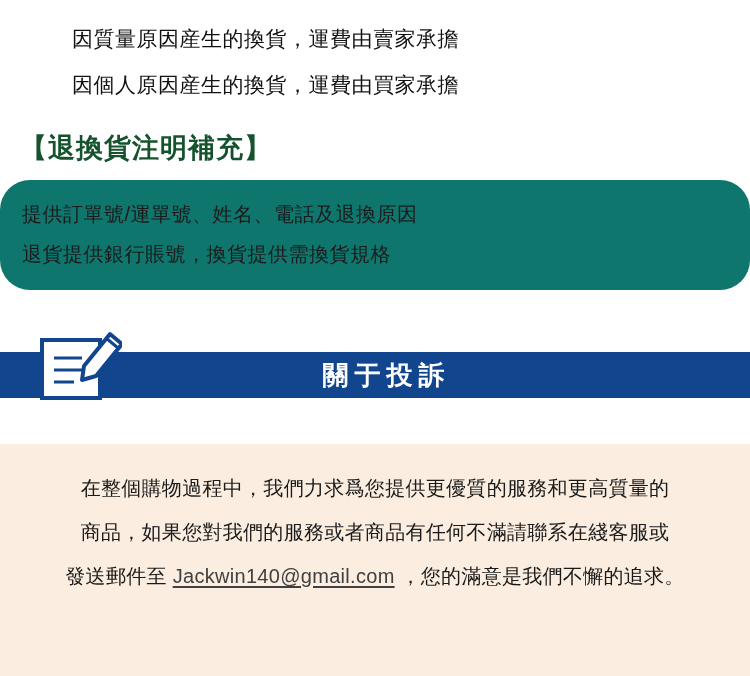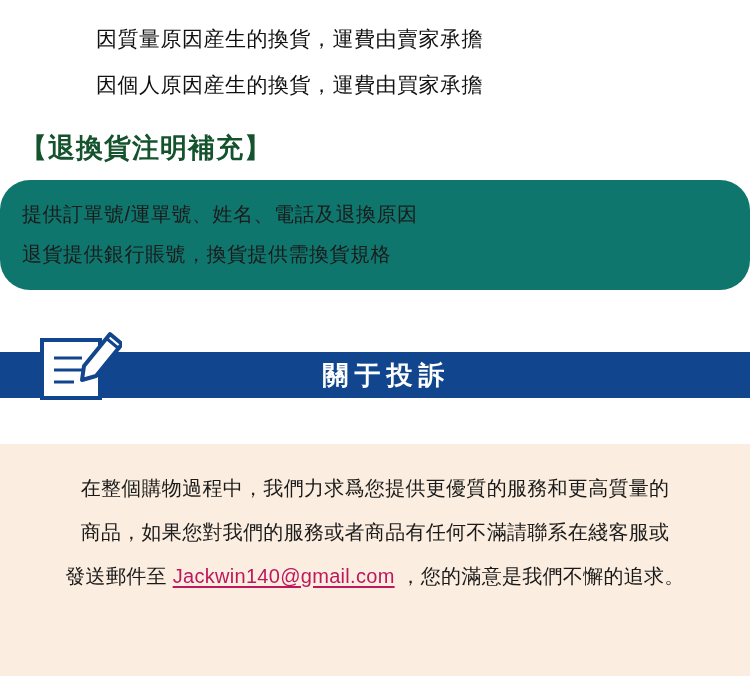--- a/index.html
+++ b/index.html
@@ -17,21 +17,20 @@
   .page {
     position: relative;
     width: 750px;
     height: 676px;
     box-sizing: border-box;
   }
 
   
   .policy-lines {
     padding: 16px 0 0 0;
-    margin-left: 24px;
   }
   .policy-line {
     font-size: 21px;
     line-height: 46px;
     color: #111111;
     padding-left: 72px;
     letter-spacing: 0.5px;
     white-space: nowrap;
   }
 
@@ -108,21 +107,21 @@
   .para-line {
     font-size: 20px;
     line-height: 44px;
     color: #1a1a1a;
     padding: 0 20px;
     letter-spacing: 0.3px;
     white-space: nowrap;
     text-align: center;
   }
   .email {
-    color: #be185d;
+    color: #404040;
     text-decoration: underline;
     text-underline-offset: 3px;
   }
 </style>
 </head>
 <body>
 
 <div class="page">
 
   <div class="policy-lines">

